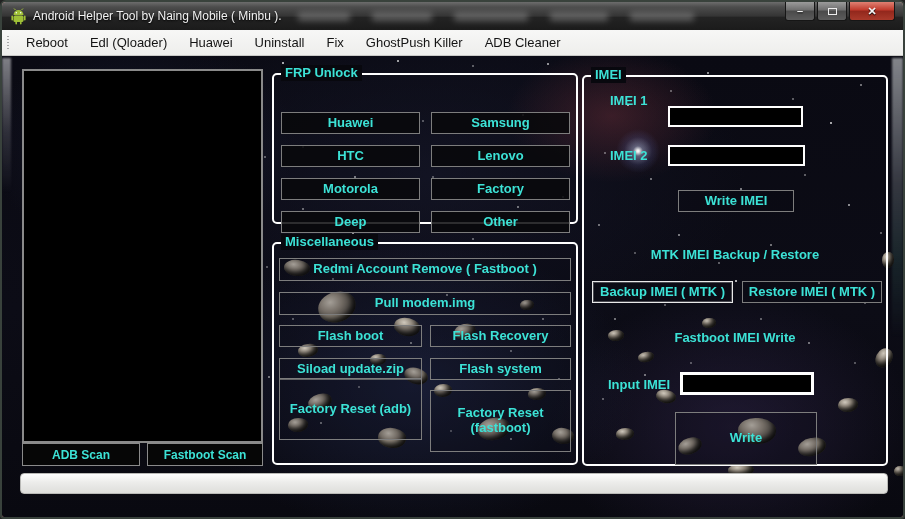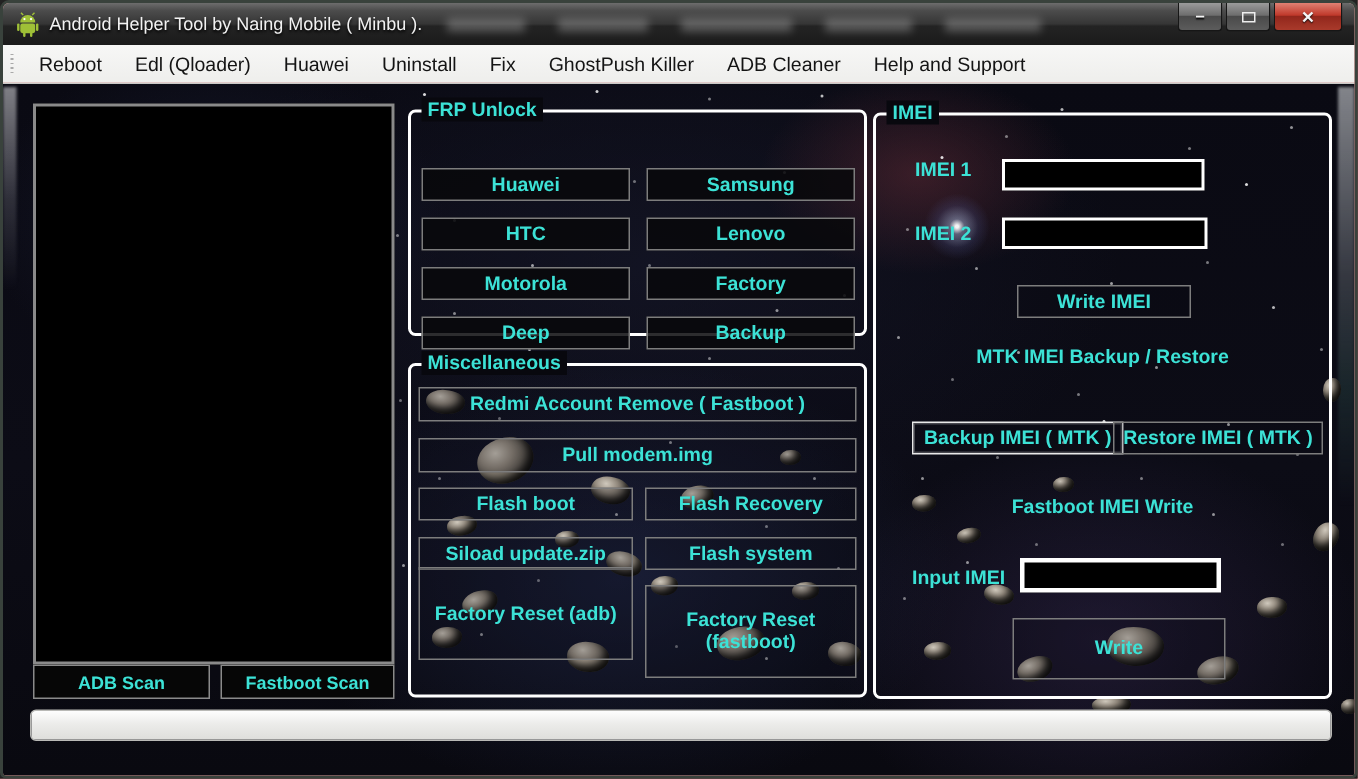--- a/index.html
+++ b/index.html
@@ -92,21 +92,21 @@
     color:var(--cyan);font-weight:700;font-size:12px;display:flex;align-items:center;justify-content:center;cursor:pointer;}
   
   .gbox{position:absolute;border:2px solid var(--grpborder);border-radius:5px;}
   .gtitle{position:absolute;top:-10px;left:7px;padding:0 4px;background:#08080e;
     color:var(--cyan);font-weight:700;font-size:13px;line-height:16px;white-space:nowrap;}
   .btn{position:absolute;display:flex;align-items:center;justify-content:center;
     border:1px solid #7d7d7d;color:var(--cyan);font-weight:700;font-size:13px;
     cursor:pointer;text-align:center;line-height:1.15;}
   .btn.solid{background:rgba(8,8,11,.85);margin-top:19px;}
   .btn.ghost{background:rgba(10,10,20,.22);}
-  .btn.focus{border-color:#e9e9e9;box-shadow:0 0 0 1px rgba(255,255,255,.25) inset;margin-left:16px;}
+  .btn.focus{border-color:#e9e9e9;box-shadow:0 0 0 1px rgba(255,255,255,.25) inset;}
   .cyan-label{position:absolute;color:var(--cyan);font-weight:700;font-size:13px;white-space:nowrap;}
   .imei-input{position:absolute;background:#000;border:2px solid #fff;color:#fff;
     font-size:13px;padding:0 4px;font-family:"Liberation Sans",sans-serif;outline:none;}
   .imei-input.thick{border-width:3px;}
   
   .progress{position:absolute;left:18px;top:417px;width:868px;height:21px;border-radius:4px;
     border:1px solid #b9b9b6;background:linear-gradient(180deg,#fefefe,#ececea 45%,#dededb);overflow:hidden;}
   .progress-fill{height:100%;width:0;background:#4cc24c;}
 </style>
 </head>
@@ -152,21 +152,20 @@
 
   <div class="menubar">
     <span class="menu-grip"></span>
     <span class="menu-item">Reboot</span>
     <span class="menu-item">Edl (Qloader)</span>
     <span class="menu-item">Huawei</span>
     <span class="menu-item">Uninstall</span>
     <span class="menu-item">Fix</span>
     <span class="menu-item">GhostPush Killer</span>
     <span class="menu-item">ADB Cleaner</span>
-    <span class="menu-item">Help and Support</span>
   </div>
 
   <div class="main">
     <div class="stars"></div>
     <div class="edge-left"></div>
     <div class="edge-right"></div>
 
     <div class="asteroid" style="left:316px;top:236px;width:38px;height:30px;transform:rotate(-12deg)"></div>
     <div class="asteroid" style="left:282px;top:204px;width:26px;height:16px;transform:rotate(8deg)"></div>
     <div class="asteroid" style="left:296px;top:288px;width:20px;height:13px;transform:rotate(-5deg)"></div>
@@ -202,56 +201,56 @@
 
     <div class="gbox" style="left:270px;top:17px;width:306px;height:151px">
       <span class="gtitle">FRP Unlock</span>
       <div class="btn solid" style="left:7px;top:18px;width:139px;height:22px">Huawei</div>
       <div class="btn solid" style="left:157px;top:18px;width:139px;height:22px">Samsung</div>
       <div class="btn solid" style="left:7px;top:51px;width:139px;height:22px">HTC</div>
       <div class="btn solid" style="left:157px;top:51px;width:139px;height:22px">Lenovo</div>
       <div class="btn solid" style="left:7px;top:84px;width:139px;height:22px">Motorola</div>
       <div class="btn solid" style="left:157px;top:84px;width:139px;height:22px">Factory</div>
       <div class="btn solid" style="left:7px;top:117px;width:139px;height:22px">Deep</div>
-      <div class="btn solid" style="left:157px;top:117px;width:139px;height:22px">Backup</div>
+      <div class="btn solid" style="left:157px;top:117px;width:139px;height:22px">Other</div>
     </div>
 
     <div class="gbox" style="left:270px;top:186px;width:306px;height:223px">
       <span class="gtitle">Miscellaneous</span>
       <div class="btn ghost" style="left:5px;top:14px;width:292px;height:23px">Redmi Account Remove ( Fastboot )</div>
       <div class="btn ghost" style="left:5px;top:48px;width:292px;height:23px">Pull modem.img</div>
       <div class="btn ghost" style="left:5px;top:81px;width:143px;height:22px">Flash boot</div>
       <div class="btn ghost" style="left:156px;top:81px;width:141px;height:22px">Flash Recovery</div>
       <div class="btn ghost" style="left:5px;top:114px;width:143px;height:22px">Siload update.zip</div>
       <div class="btn ghost" style="left:156px;top:114px;width:141px;height:22px">Flash system</div>
       <div class="btn ghost" style="left:5px;top:134px;width:143px;height:62px">Factory Reset (adb)</div>
       <div class="btn ghost" style="left:156px;top:146px;width:141px;height:62px;padding:0 18px">Factory Reset (fastboot)</div>
     </div>
 
     <div class="gbox" style="left:580px;top:19px;width:306px;height:391px">
       <span class="gtitle">IMEI</span>
 
-      <span class="cyan-label" style="left:26px;top:28px">IMEI 1</span>
+      <span class="cyan-label" style="left:26px;top:16px">IMEI 1</span>
       <input class="imei-input" style="left: 84px; top: 29px; width: 135px; height: 21px;" value="">
 
       <span class="cyan-label" style="left:26px;top:71px">IMEI 2</span>
       <input class="imei-input" style="left: 84px; top: 68px; width: 137px; height: 21px;" value="">
 
       <div class="btn ghost" style="left:94px;top:113px;width:116px;height:22px">Write IMEI</div>
 
-      <span class="cyan-label" style="left:0;top:153px;width:100%;text-align:center">MTK IMEI Backup / Restore</span>
+      <span class="cyan-label" style="left:0;top:170px;width:100%;text-align:center">MTK IMEI Backup / Restore</span>
 
       <div class="btn ghost focus" style="left:8px;top:204px;width:141px;height:22px">Backup IMEI ( MTK )</div>
       <div class="btn ghost" style="left:158px;top:204px;width:140px;height:22px">Restore IMEI ( MTK )</div>
 
       <span class="cyan-label" style="left:0;top:253px;width:100%;text-align:center">Fastboot IMEI Write</span>
 
       <span class="cyan-label" style="left:24px;top:300px">Input IMEI</span>
       <input class="imei-input thick" style="left: 96px; top: 295px; width: 134px; height: 23px;" value="">
 
-      <div class="btn ghost" style="left:91px;top:335px;width:142px;height:41px">Write</div>
+      <div class="btn ghost" style="left:91px;top:335px;width:142px;height:53px">Write</div>
     </div>
 
     <div class="progress">
       <div class="progress-fill"></div>
     </div>
   </div>
 </div>
 
 </body></html>

